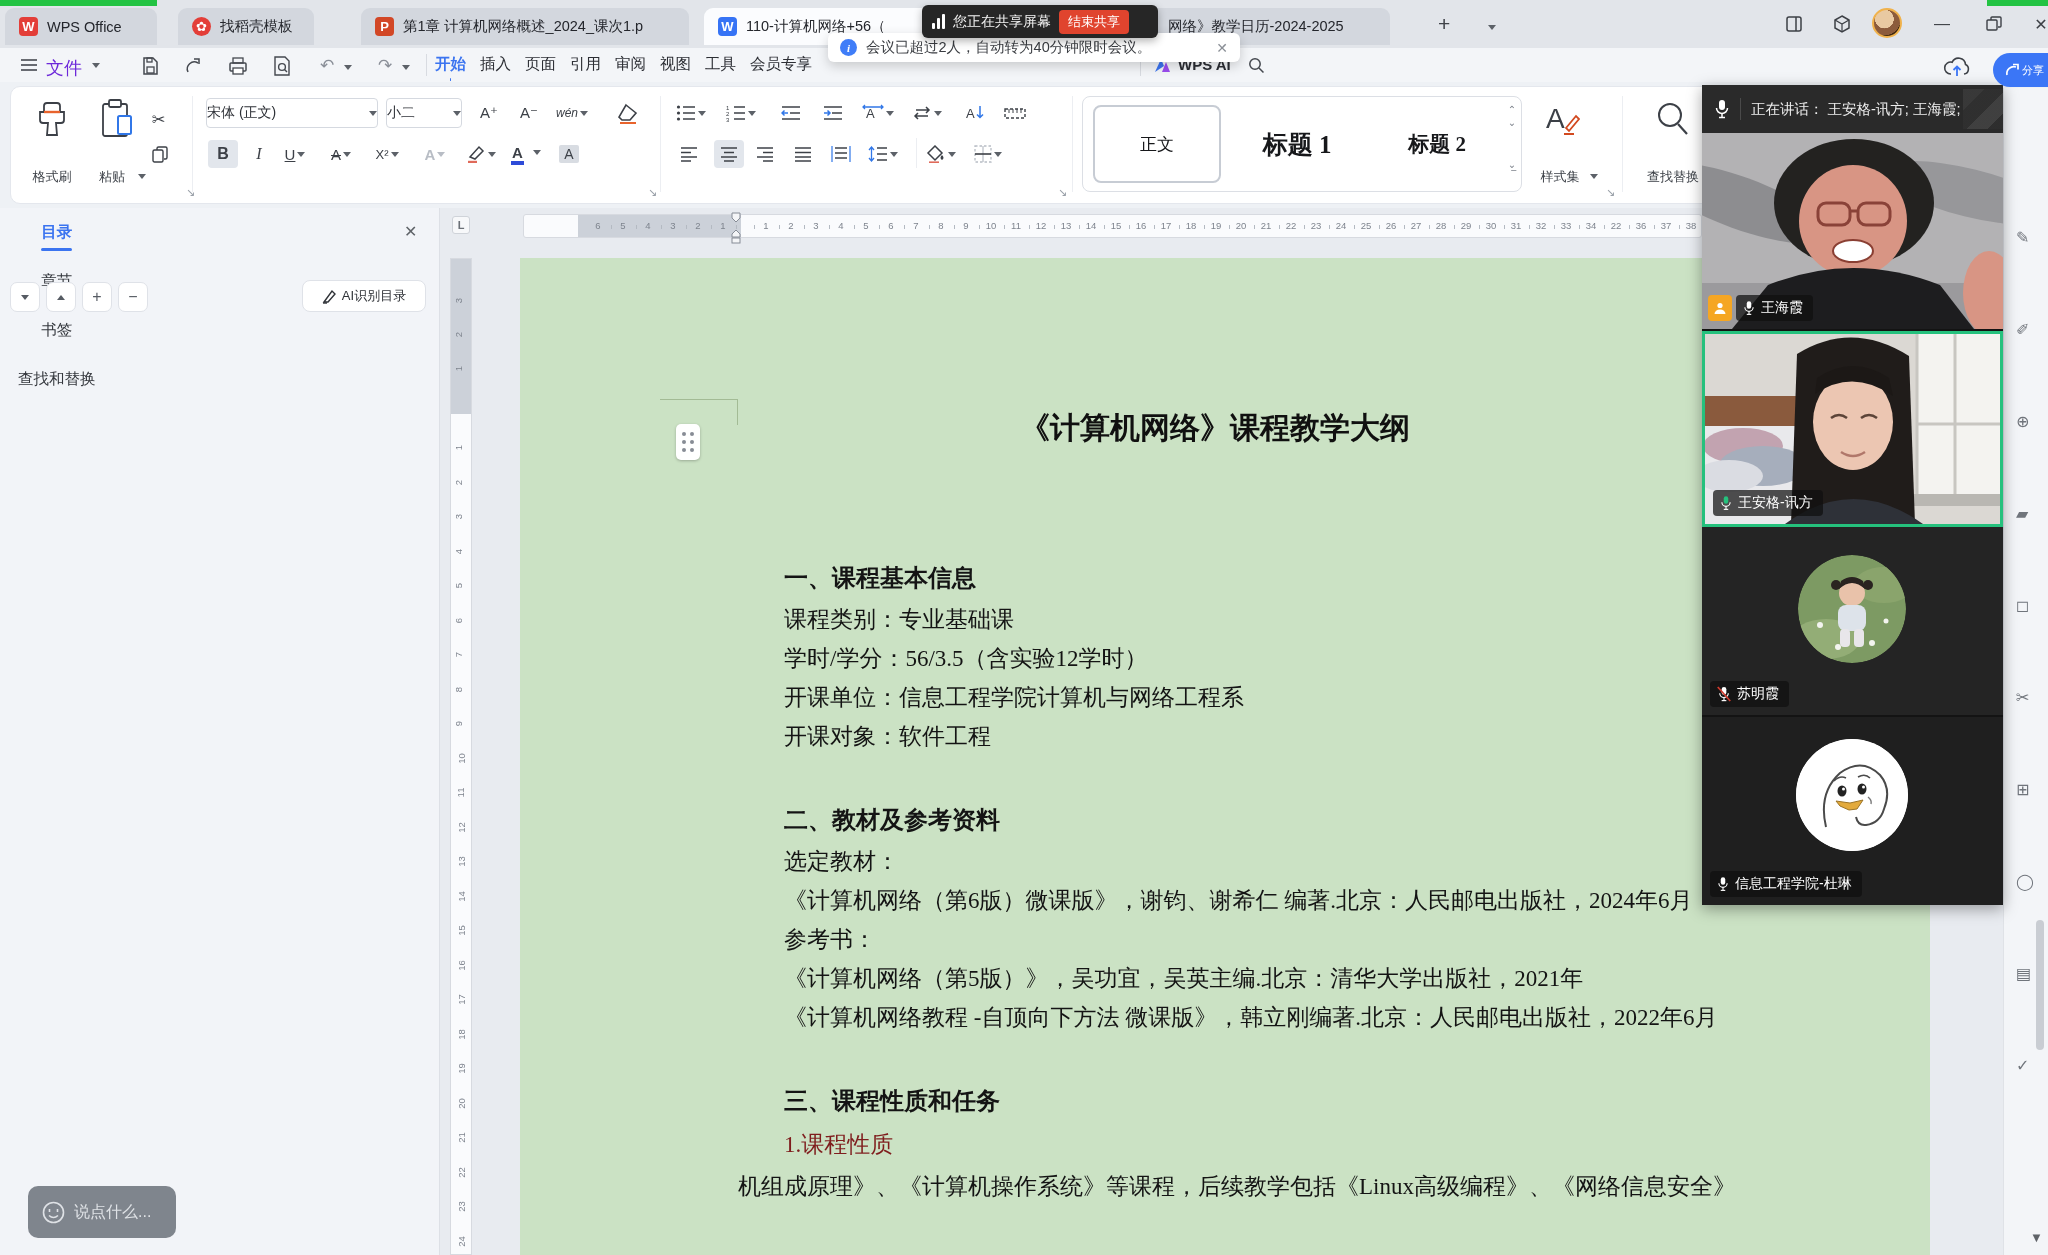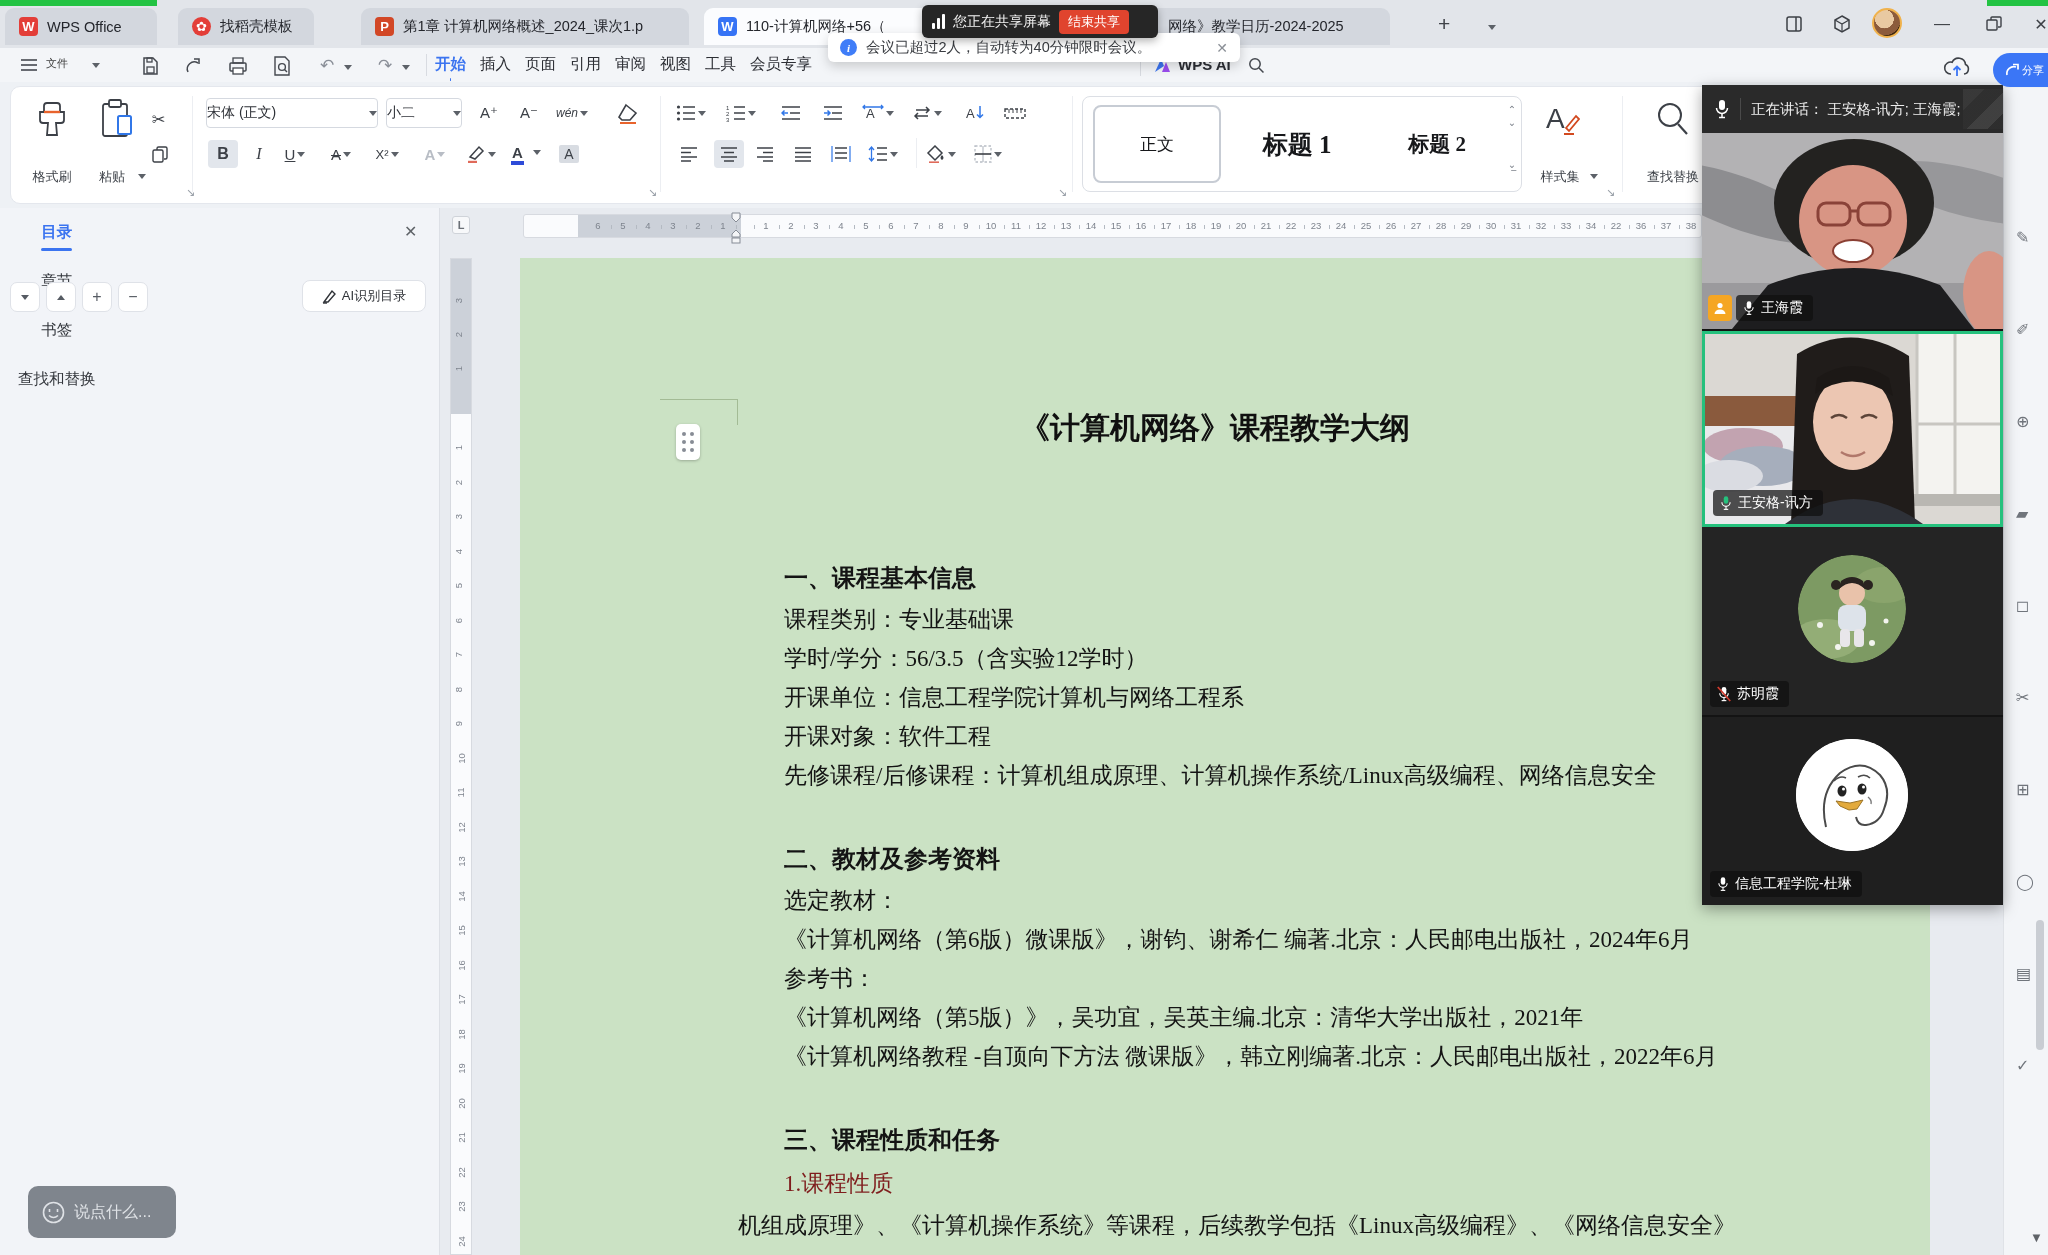--- a/index.html
+++ b/index.html
@@ -17,21 +17,21 @@
   #avatar{top:8px;width:30px;height:30px;border-radius:50%;border:2px solid #f0b24c;background:radial-gradient(circle at 40% 35%,#e9c9a2 0 40%,#8c5b3c 41% 70%,#40280f 71%);}
   
   #share-tip{left:922px;top:5px;width:236px;height:33px;background:#262626;border-radius:6px;display:flex;align-items:center;padding:0 6px 0 10px;gap:8px;z-index:60;box-shadow:0 3px 8px rgba(0,0,0,.3);}
   #share-tip .txt{color:#f2f2f2;font-size:14px;white-space:nowrap;}
   #end-share{background:#e0442e;color:#fff;font-size:13px;border-radius:4px;padding:3px 9px;white-space:nowrap;}
   .sigbars{display:flex;align-items:flex-end;gap:2px;height:15px;}
   .sigbars i{width:3px;background:#fff;border-radius:1px;}
 
   
   #menubar{left:0;top:48px;width:2048px;height:34px;background:#f3f5f8;}
-  .mtxt{font-size:11px;color:#404040;font-family:Liberation Mono, monospace;}
+  .mtxt{font-size:18px;color:#6d28d9;font-family:Liberation Mono, monospace;}
   #menu-tabs{left:428px;top:48px;height:34px;display:flex;align-items:center;gap:0;}
   .mtab{padding:0 7px;font-size:15.5px;color:#2c2e34;height:34px;line-height:32px;position:relative;white-space:nowrap;}
   .mtab.on{color:#3b74f0;font-weight:bold;}
   .mtab.on::after{content:"";position:absolute;left:22px;right:22px;bottom:1px;height:3px;border-radius:2px;background:#3b74f0;}
   .mini{color:#44484f;}
   .undo{font-size:17px;color:#8a8f98;}
   .car{display:inline-block;width:0;height:0;border-left:4px solid transparent;border-right:4px solid transparent;border-top:5px solid #5c6168;vertical-align:middle;}
   .vdiv{width:1px;background:#d8dbe1;}
 
   
@@ -703,21 +703,20 @@
       <i></i>
       <i></i>
       <i></i>
     </div>
   <div class="abs" id="doc-lines">
       <div class="dline h">一、课程基本信息</div>
       <div class="dline p">课程类别：专业基础课</div>
       <div class="dline p">学时/学分：56/3.5（含实验12学时）</div>
       <div class="dline p">开课单位：信息工程学院计算机与网络工程系</div>
       <div class="dline p">开课对象：软件工程</div>
-      <div class="dline p">先修课程/后修课程：计算机组成原理、计算机操作系统/Linux高级编程、网络信息安全</div>
       <div class="dline gap"></div>
       <div class="dline h">二、教材及参考资料</div>
       <div class="dline p">选定教材：</div>
       <div class="dline p">《计算机网络（第6版）微课版》，谢钧、谢希仁 编著.北京：人民邮电出版社，2024年6月</div>
       <div class="dline p">参考书：</div>
       <div class="dline p">《计算机网络（第5版）》，吴功宜，吴英主编.北京：清华大学出版社，2021年</div>
       <div class="dline p">《计算机网络教程 -自顶向下方法 微课版》，韩立刚编著.北京：人民邮电出版社，2022年6月</div>
       <div class="dline gap"></div>
       <div class="dline h">三、课程性质和任务</div>
       <div class="dline red">1.课程性质</div>

